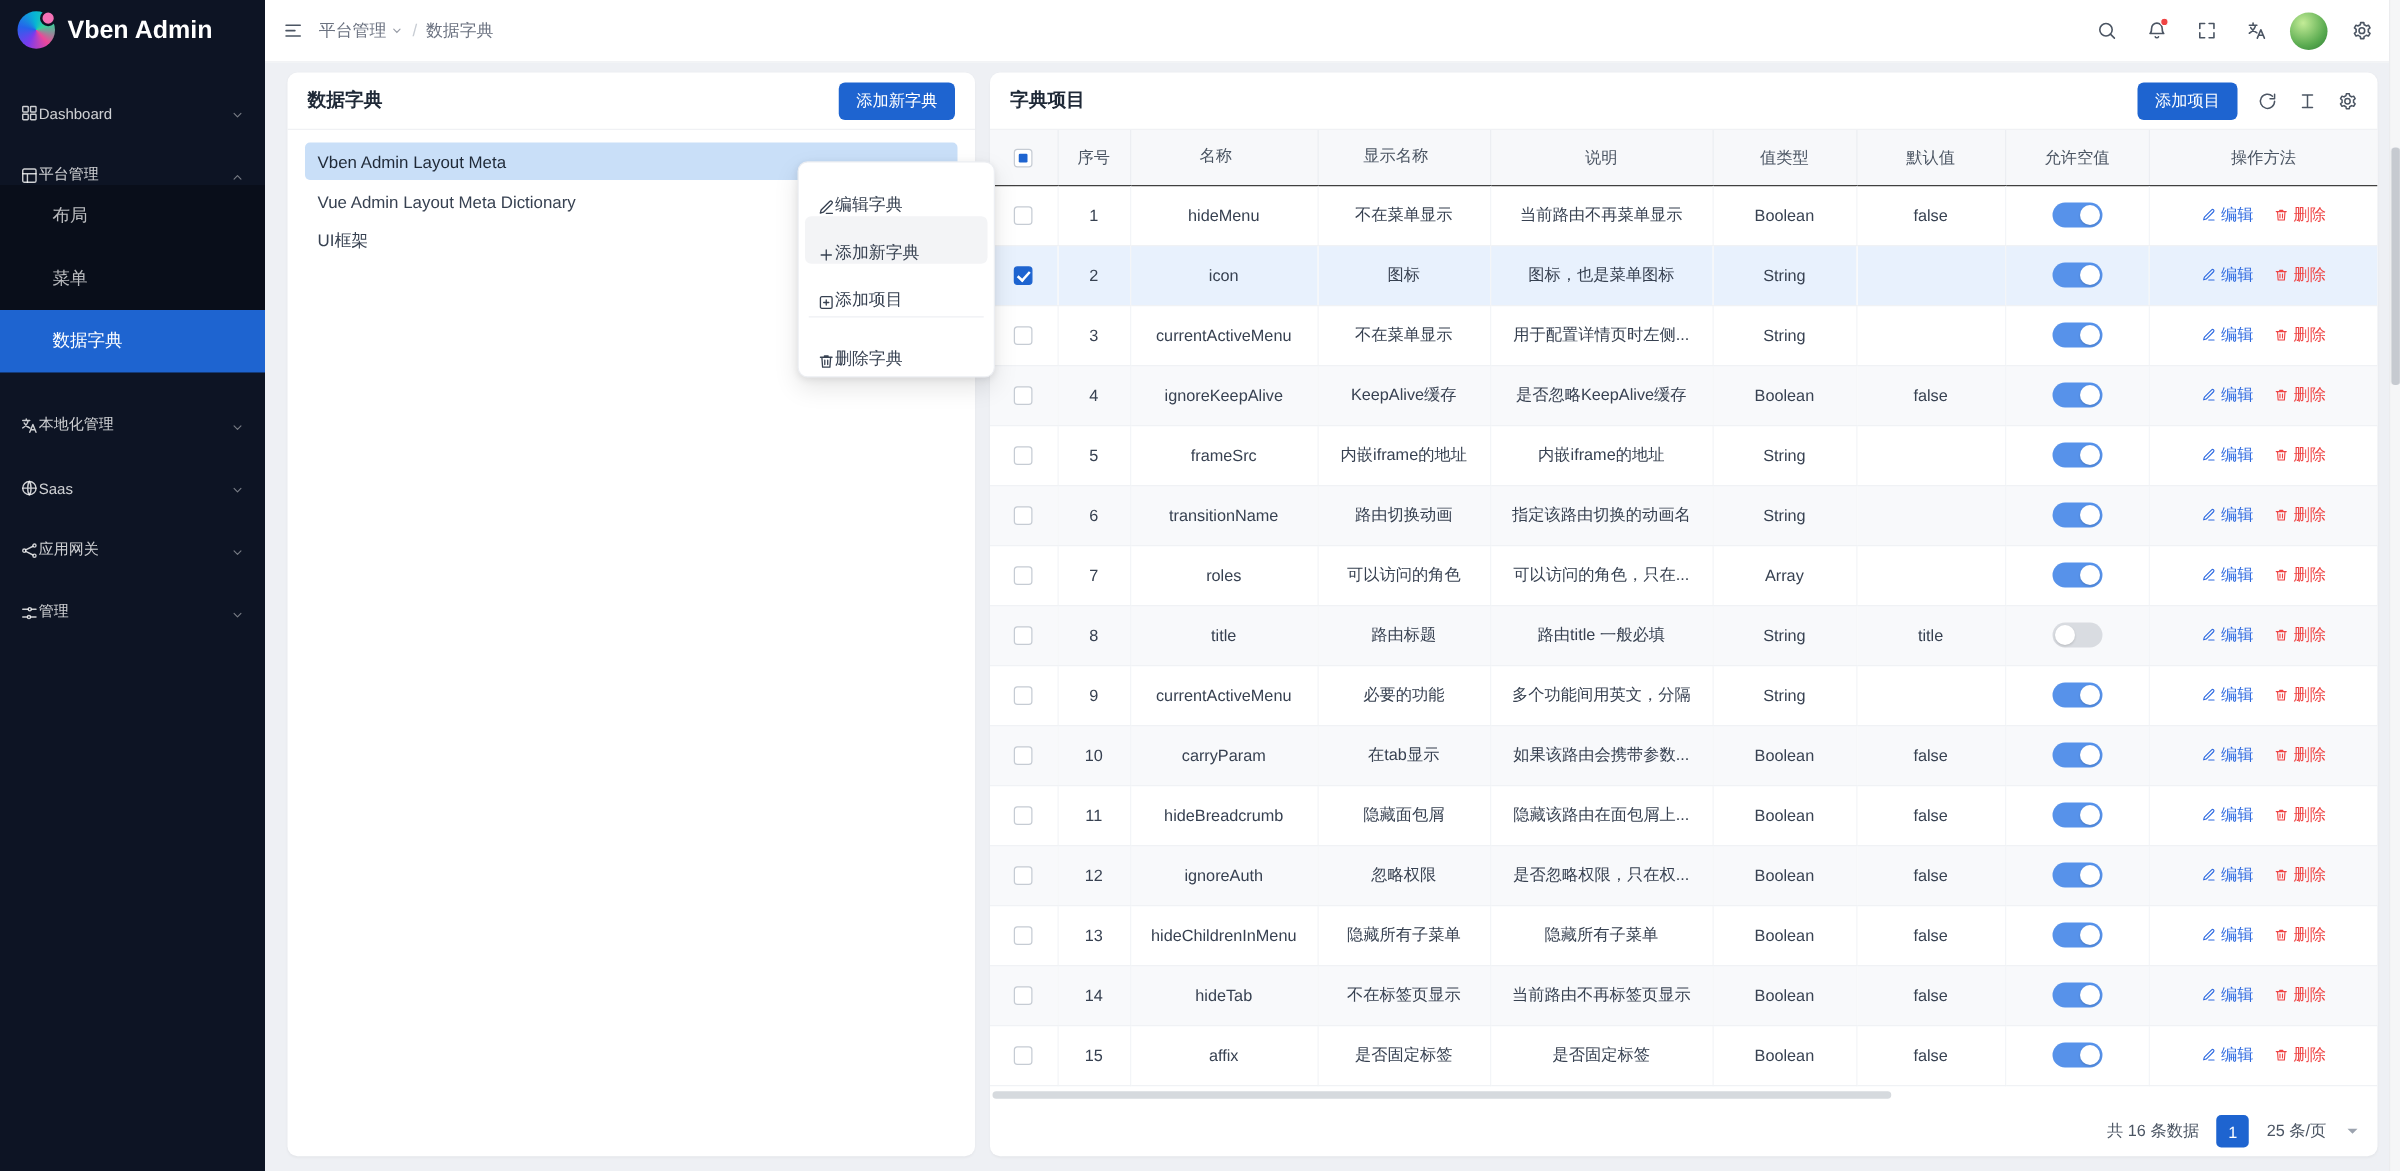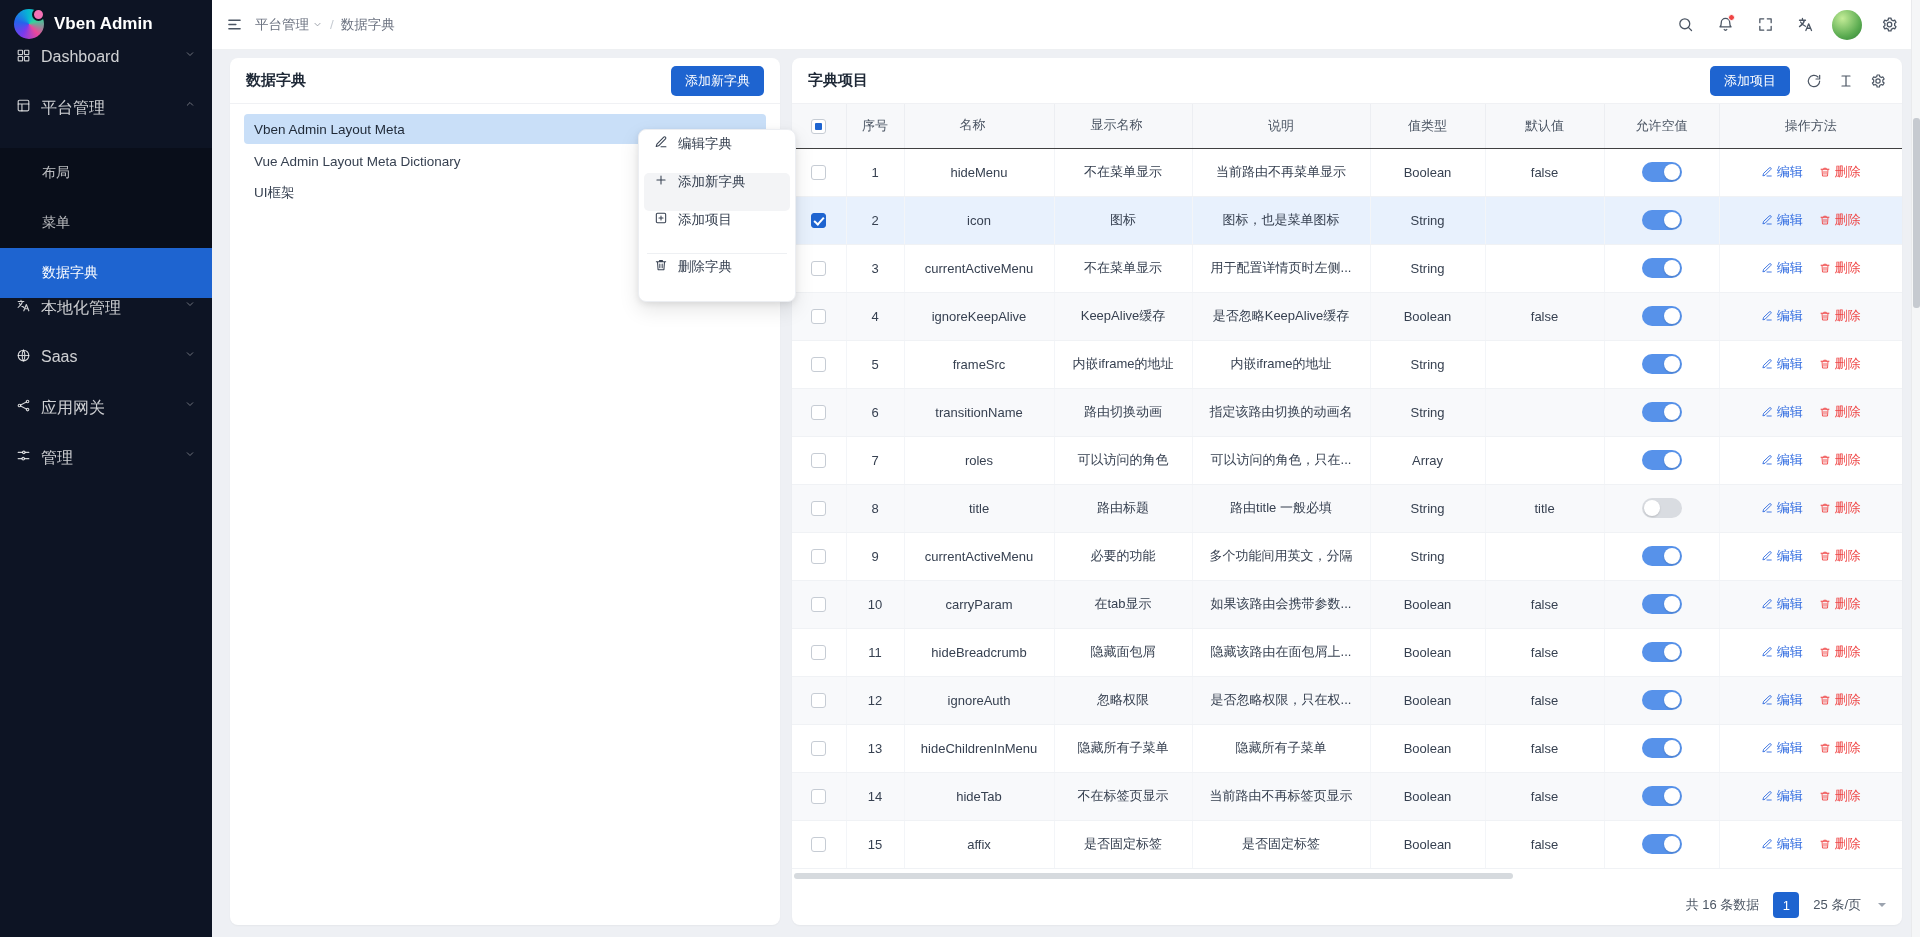--- a/index.html
+++ b/index.html
@@ -5,22 +5,22 @@
   *{margin:0;padding:0;box-sizing:border-box}
   html,body{width:1920px;height:937px;overflow:hidden;font-family:"Liberation Sans","DejaVu Sans",sans-serif;font-size:14px;color:#333}
   body{background:#eef0f4;position:relative}
   .page{display:flex;height:100%}
 
   
   .sidebar{width:212px;flex-shrink:0;background:#0d1424;color:rgba(255,255,255,.80);display:flex;flex-direction:column;overflow:hidden}
   .logo{height:48px;display:flex;align-items:center;gap:10px;padding:0 14px}
   .logo-mark{width:30px;height:30px;border-radius:50%;background:conic-gradient(from 210deg,#7c3aed,#2563eb,#06b6d4,#34d399,#ec4899,#7c3aed);position:relative;flex-shrink:0}
   .logo-mark::after{content:"";position:absolute;top:-1px;right:-1px;width:9px;height:9px;border-radius:50%;background:#f472b6;border:2px solid #0d1424}
-  .logo-text{font-size:17px;font-weight:700;color:#fff;white-space:nowrap}
-  .menu-item{height:50px;display:flex;align-items:flex-start;gap:10px;padding:0 16px;font-size:16px;cursor:pointer;white-space:nowrap}
+  .logo-text{font-size:20px;font-weight:700;color:#fff;white-space:nowrap}
+  .menu-item{height:50px;display:flex;align-items:flex-end;gap:0;padding:0 16px;font-size:12px;cursor:pointer;white-space:nowrap}
   .mi-label{flex:1;overflow:hidden;text-overflow:ellipsis}
   .icon{display:inline-flex;align-items:center;justify-content:center}
   .mi-icon svg{width:15px;height:15px}
   .mi-chevron svg{width:12px;height:12px;opacity:.55}
   .submenu{background:rgba(0,0,0,.28)}
   .submenu-item{height:50px;display:flex;align-items:center;padding-left:42px;font-size:14px;cursor:pointer;color:rgba(255,255,255,.72);white-space:nowrap}
   .submenu-item.active{background:var(--primary);color:#fff}
 
   :root{--primary:#1e64d0;--toggle-on:#5792ea;--danger:#ef4444}
 
@@ -87,21 +87,21 @@
   .h-scrollbar{height:10px;display:flex;align-items:center;padding:0 2px;margin-top:2px}
   .h-thumb{width:65%;height:6px;border-radius:3px;background:#d6dade;cursor:pointer}
 
   .pagination{height:40px;flex-shrink:0;display:flex;align-items:center;justify-content:flex-end;gap:14px;padding:0 16px;font-size:13px;color:#4b5563}
   .page-num{min-width:26px;height:26px;background:var(--primary);color:#fff;border-radius:4px;display:flex;align-items:center;justify-content:center;cursor:pointer}
   .page-size{display:flex;align-items:center;gap:17px;cursor:pointer}
   .caret-sm{width:0;height:0;border:4px solid transparent;border-top-color:#9ca3af;margin-top:3px}
 
   
   .context-menu{position:absolute;left:638px;top:129px;width:158px;background:#fff;border:1px solid #eceef2;border-radius:8px;box-shadow:0 8px 20px rgba(0,0,0,.10),0 2px 6px rgba(0,0,0,.08);padding:5px;z-index:60}
-  .cm-item{height:38px;display:flex;align-items:flex-start;gap:10px;padding:0 10px;border-radius:5px;font-size:13.5px;color:#374151;cursor:pointer;white-space:nowrap}
+  .cm-item{height:38px;display:flex;align-items:flex-end;padding:0 10px;border-radius:5px;font-size:13.5px;color:#374151;cursor:pointer;white-space:nowrap}
   .cm-item.hover{background:#f3f4f6}
   .cm-icon svg{width:14px;height:14px}
   .cm-divider{height:1px;background:#eef0f3;margin:4px 3px}
 
   
   .v-scrollbar{position:fixed;top:0;right:0;width:9px;height:100%;background:#f5f6f7;border-left:1px solid #e9eaec;z-index:70}
   .v-thumb{position:absolute;left:1px;top:118px;width:7px;height:190px;border-radius:3px;background:#c6cad0;cursor:pointer}
 </style>
 </head>
 <body>

